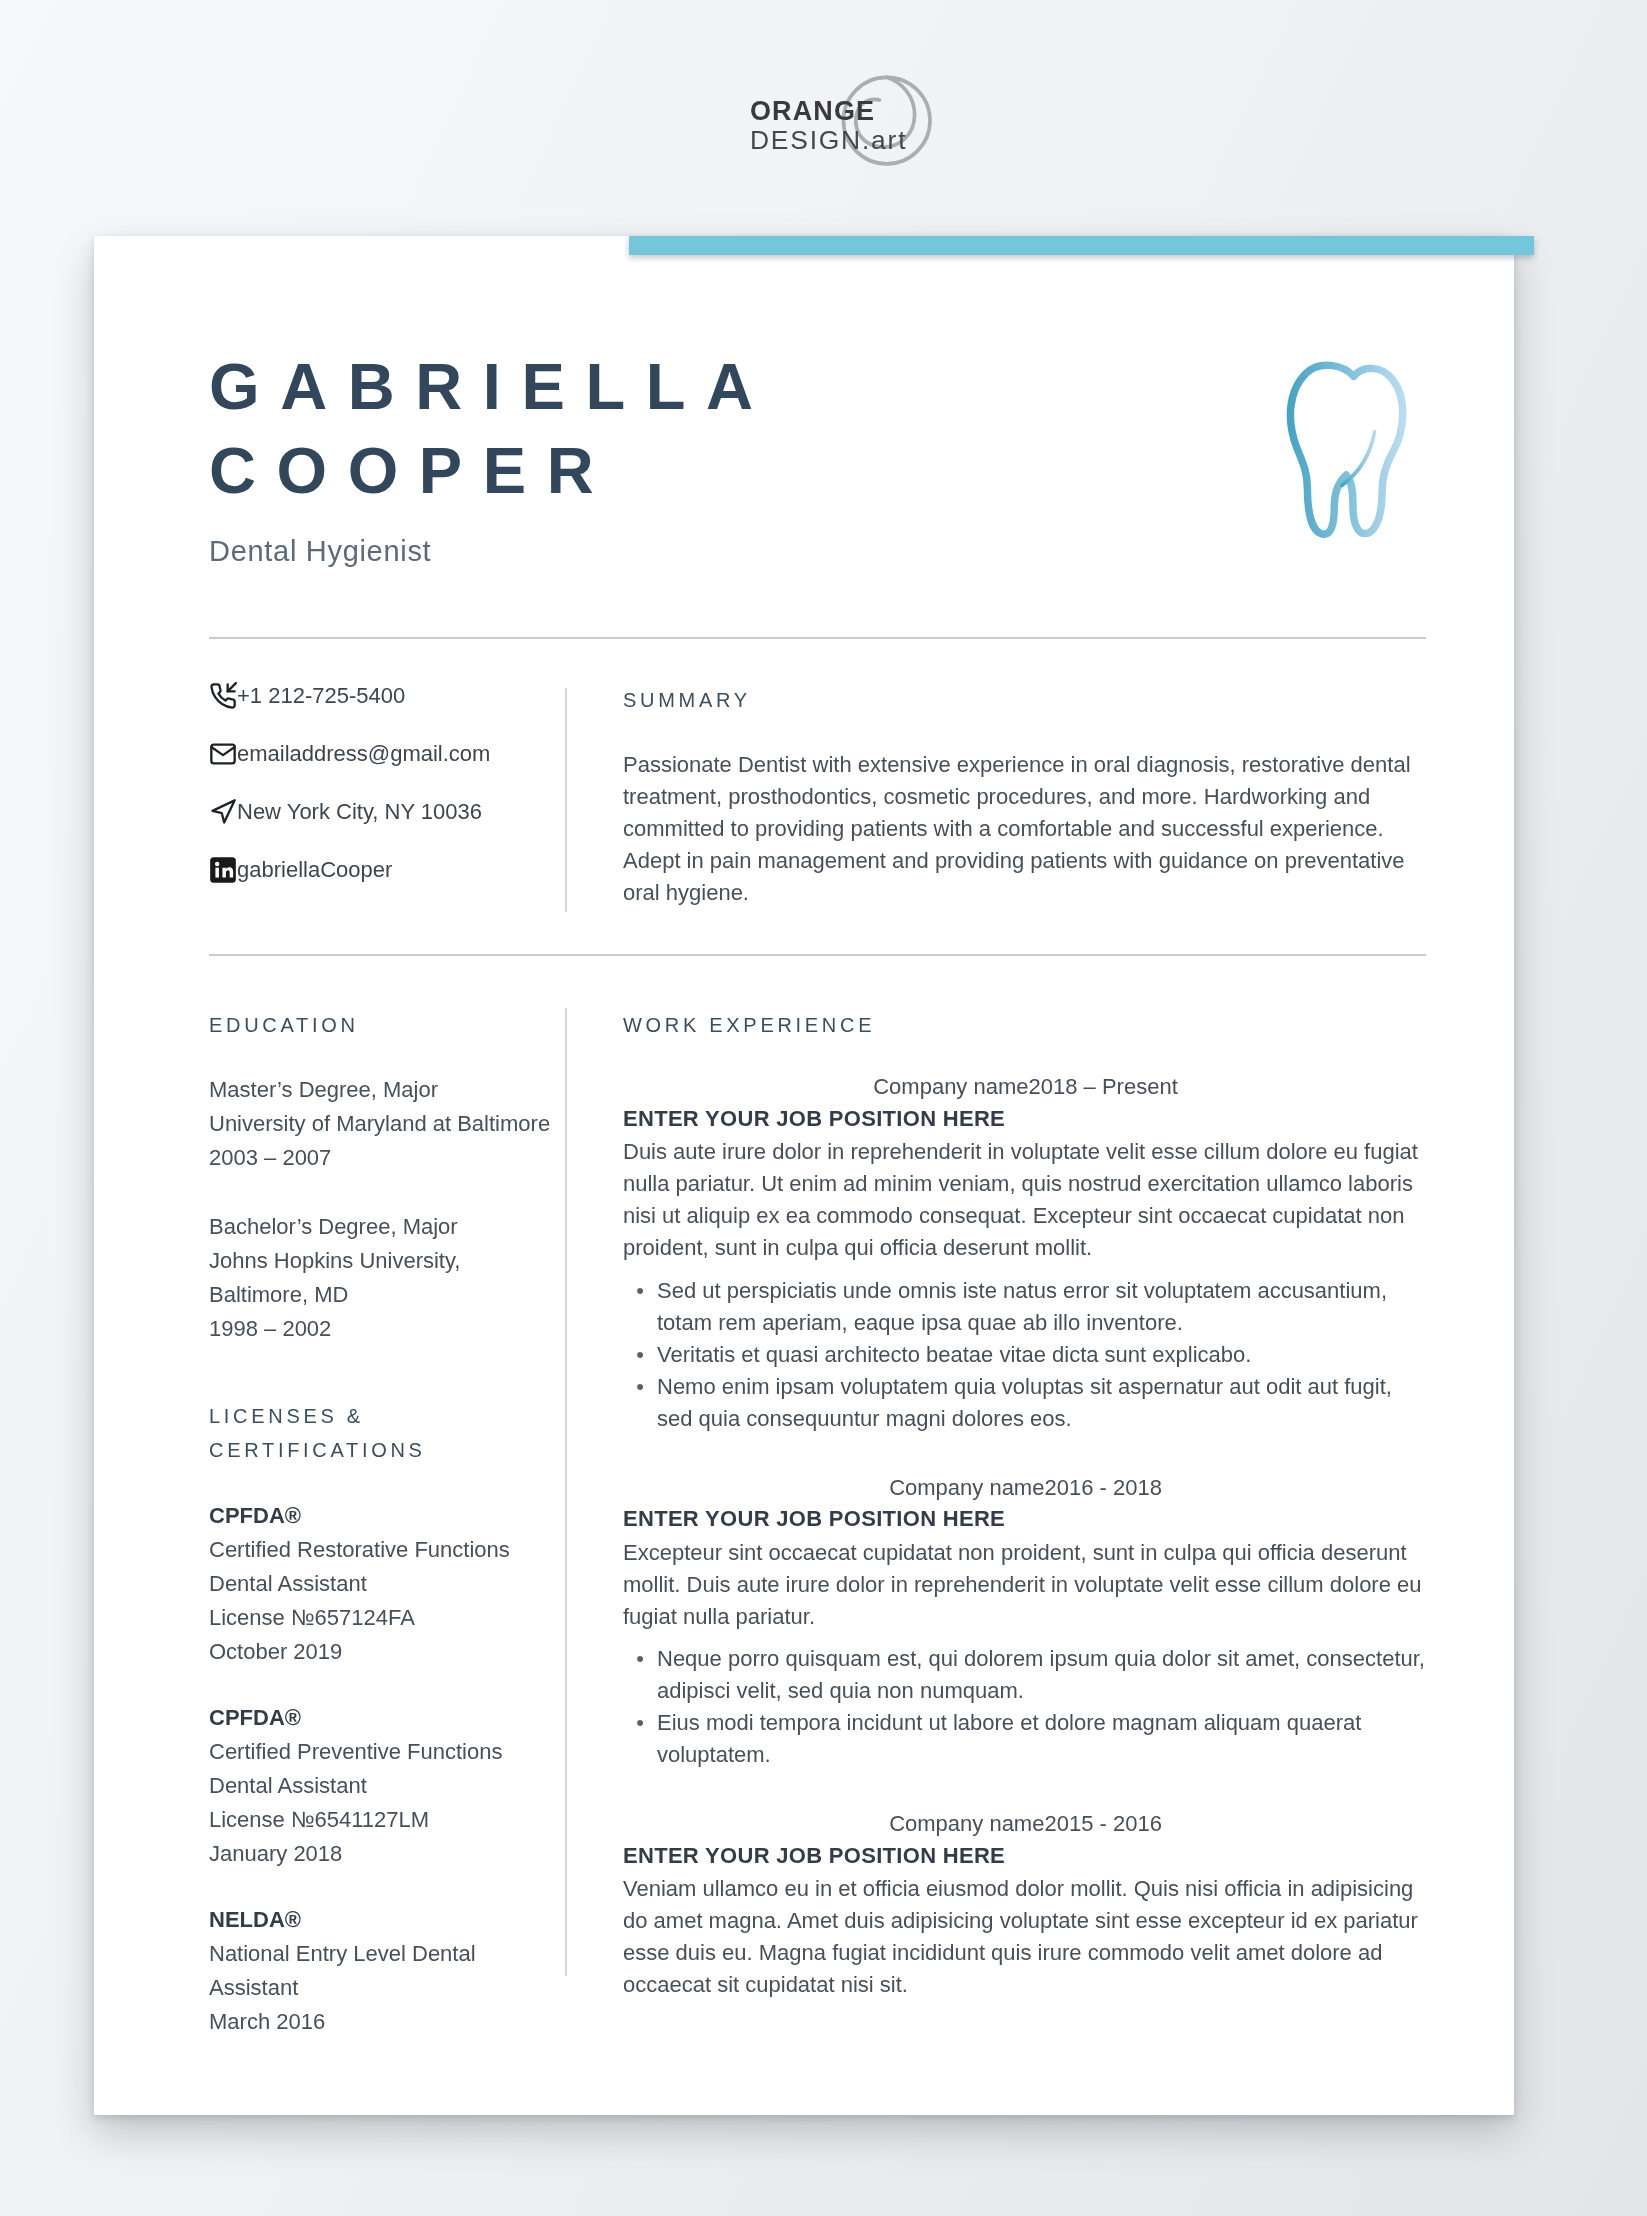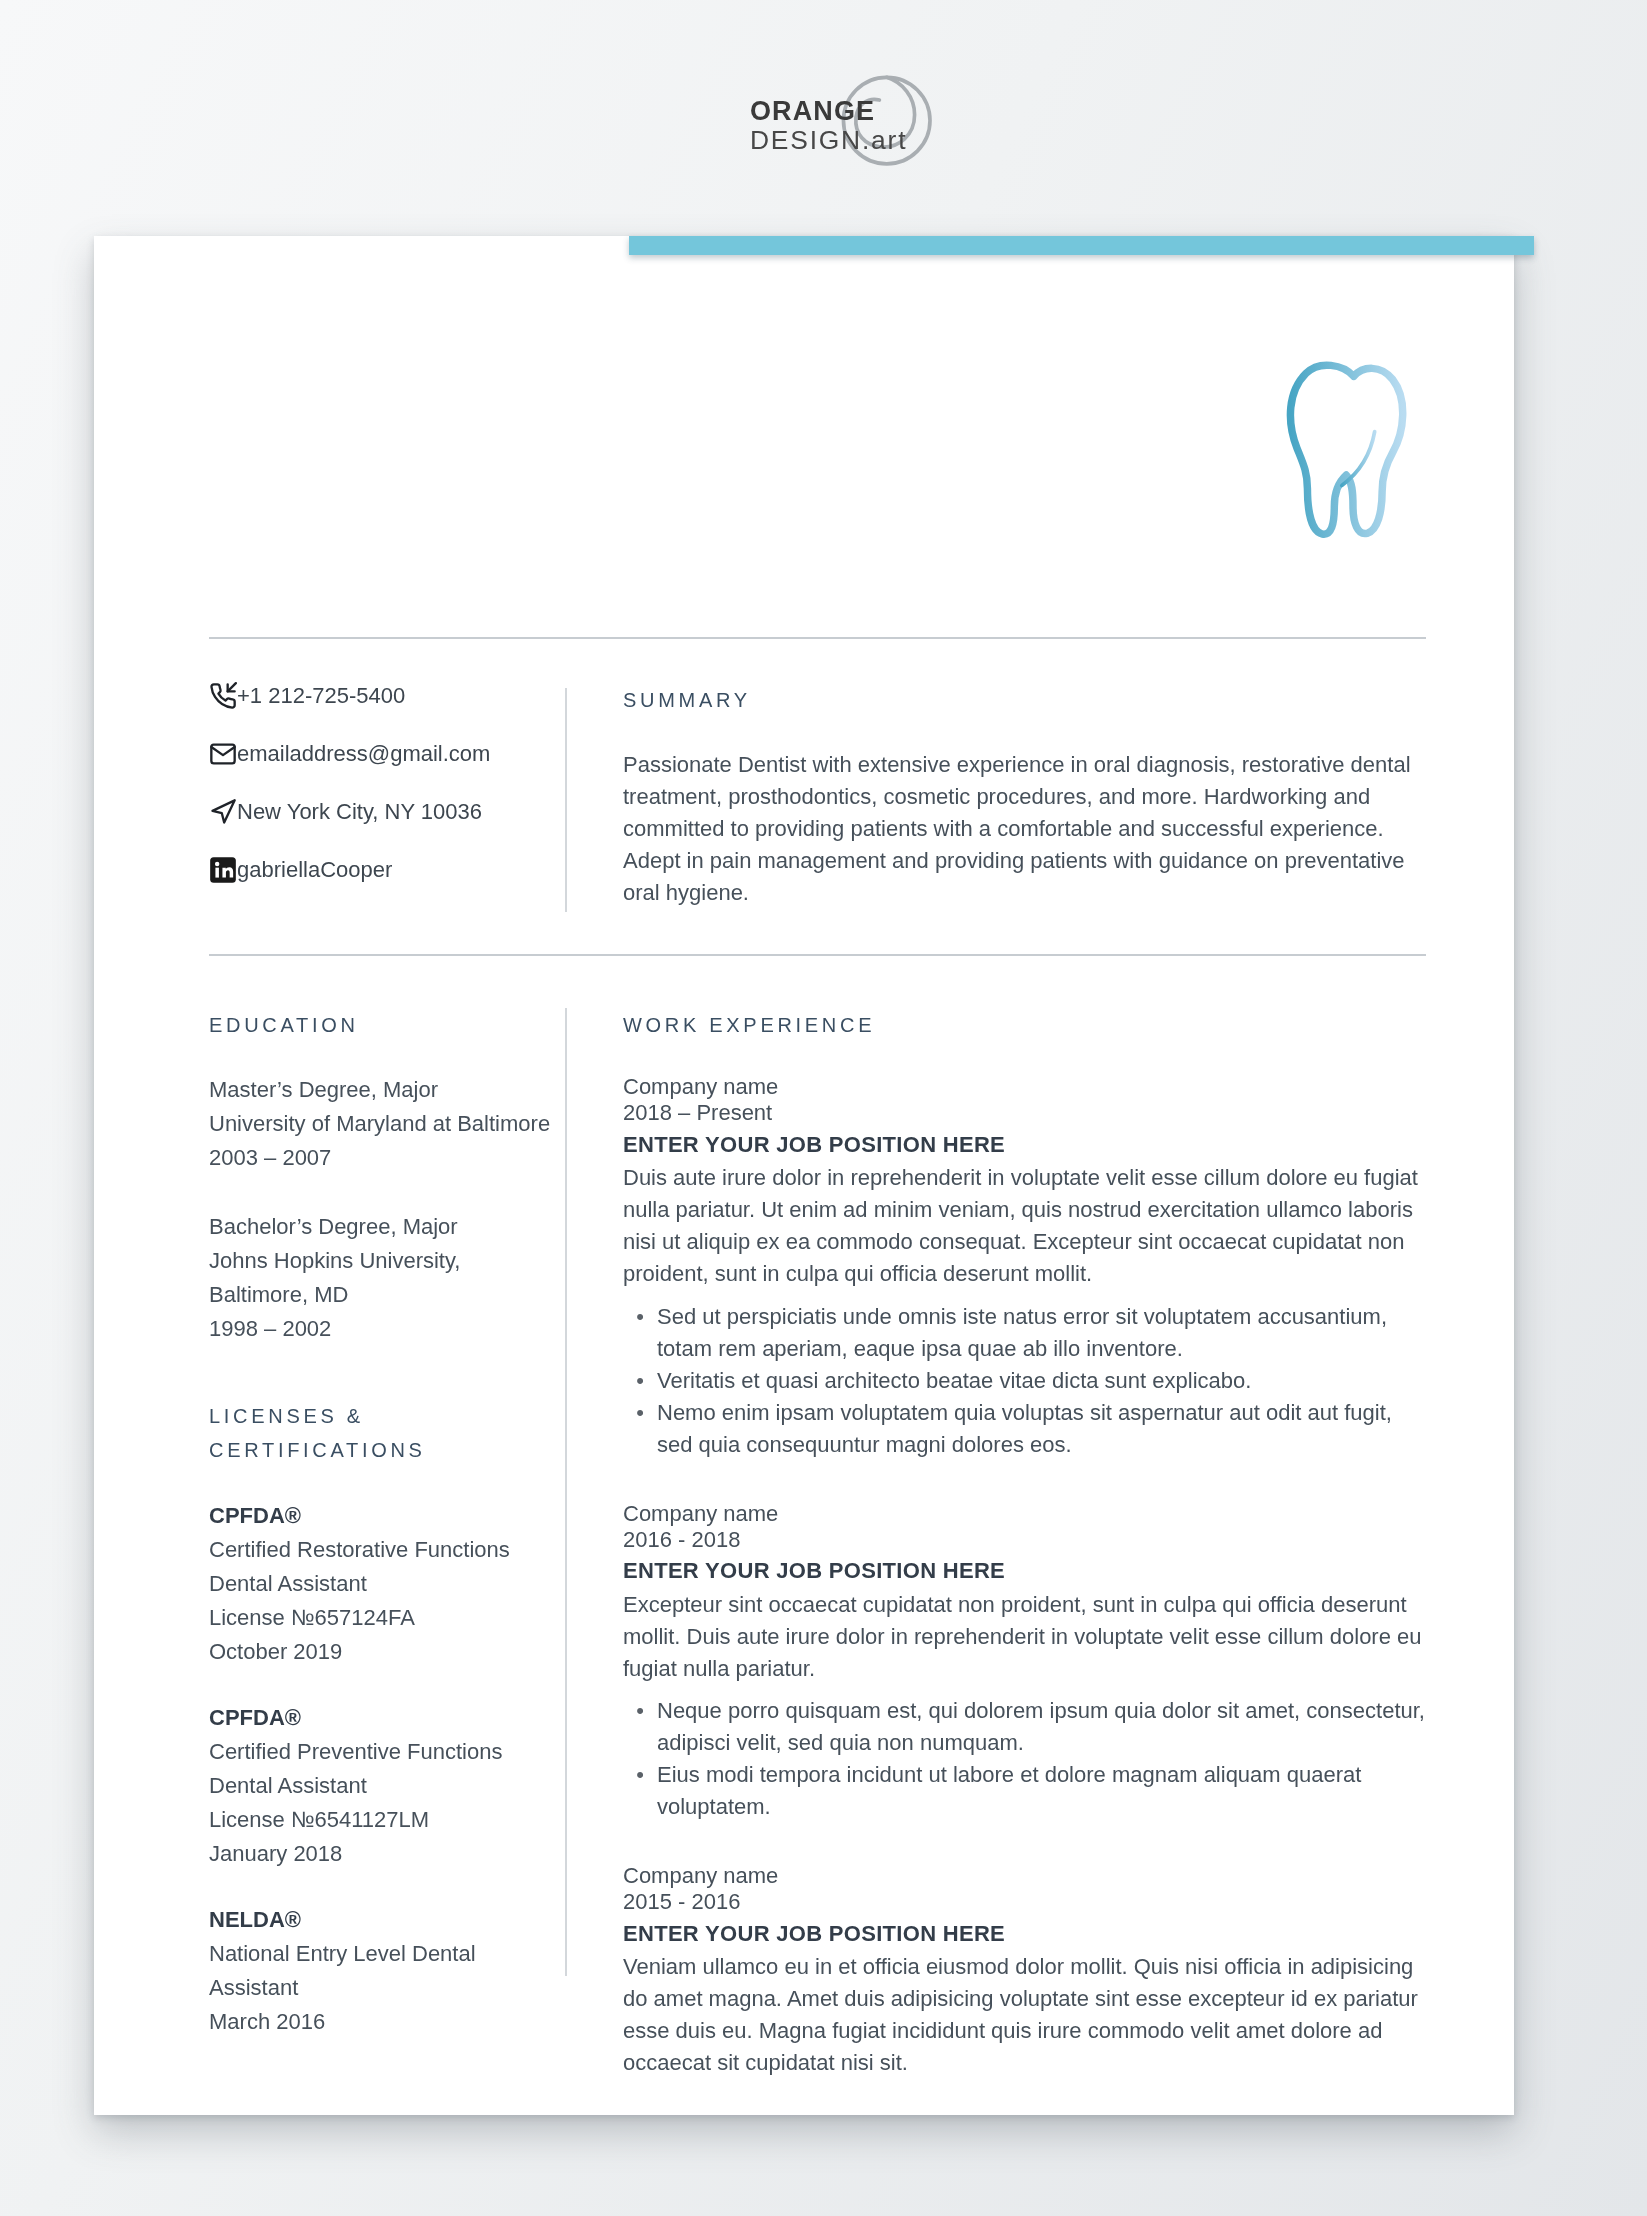--- a/index.html
+++ b/index.html
@@ -52,21 +52,21 @@
   .left-lower{position:absolute;left:115px;top:772px;width:349px;}
   .edu-entry{margin-top:31px;font-size:22px;line-height:34px;color:#46505a;}
   .edu-entry + .edu-entry{margin-top:35px;}
   .lic-head{margin-top:53px;width:308px;}
   .cert-entry{margin-top:32px;font-size:22px;line-height:34px;color:#46505a;}
   .cert-abbr{font-weight:700;color:#333d49;}
   
   .work{position:absolute;left:529px;top:772px;width:805px;}
   .xp-entry{margin-top:32px;}
   .xp-entry + .xp-entry{margin-top:40px;}
-  .xp-head{display:flex;justify-content:center;align-items:baseline;font-size:22px;color:#46505a;flex-direction:column;}
+  .xp-head{display:flex;justify-content:center;align-items:baseline;font-size:22px;color:#46505a;}
   .xp-pos{margin-top:5.9px;font-size:22px;font-weight:700;letter-spacing:0.3px;color:#333d49;}
   .xp-para{margin:4.4px 0 0 0;font-size:22px;line-height:32px;color:#46505a;}
   .xp-bullets{margin-top:10.3px;}
   .bullet-row{display:flex;font-size:22px;line-height:32px;color:#46505a;}
   .bullet-marker{flex:0 0 34px;text-align:center;color:#5a6168;}
   .bullet-text{flex:1;}
 </style>
 </head>
 <body>
 
@@ -78,20 +78,25 @@
       <path d="M 136 7 C 158 14, 174 34, 174 58 C 174 86, 152 104, 128 102 C 106 100, 92 84, 94 62 C 96 44, 110 34, 126 38" fill="none" stroke="#a9aeb2" stroke-width="5" stroke-linecap="round"></path>
     </svg>
     <div class="logo-text">
       <div class="logo-line1">ORANGE</div>
       <div class="logo-line2">DESIGN.art</div>
     </div>
   </div>
 
   <div class="page">
 
+    <div class="name-block">
+      <div class="name-line">GABRIELLA</div>
+      <div class="name-line">COOPER</div>
+      <div class="job-title">Dental Hygienist</div>
+    </div>
 
     <svg class="tooth" viewBox="0 0 210 265">
       <defs>
         <linearGradient id="toothGrad" x1="0" y1="0" x2="1" y2="0">
           <stop offset="0" stop-color="#47a5c4"></stop>
           <stop offset="1" stop-color="#b9dcf1"></stop>
         </linearGradient>
       </defs>
       <path d="M 104 38 C 90 22, 58 16, 40 34 C 16 58, 14 98, 28 134 C 36 154, 42 166, 42 188 C 42 220, 48 246, 62 249 C 74 251, 78 236, 78 212 C 78 196, 83 180, 94 170 C 102 178, 103 194, 103 212 C 103 234, 109 251, 122 248 C 136 244, 142 219, 142 192 C 142 170, 148 154, 156 140 C 172 112, 176 68, 156 42 C 140 22, 116 24, 104 38" fill="none" stroke="url(#toothGrad)" stroke-width="10" stroke-linecap="round" stroke-linejoin="round"></path>
       <path d="M 132 112 C 126 146, 110 168, 88 184" fill="none" stroke="url(#toothGrad)" stroke-width="5" stroke-linecap="round"></path>

